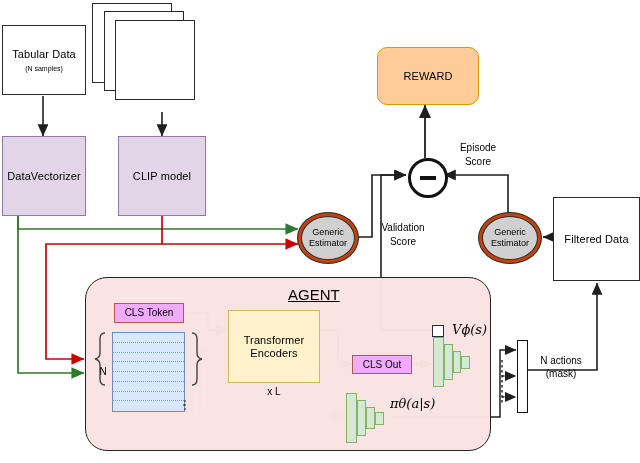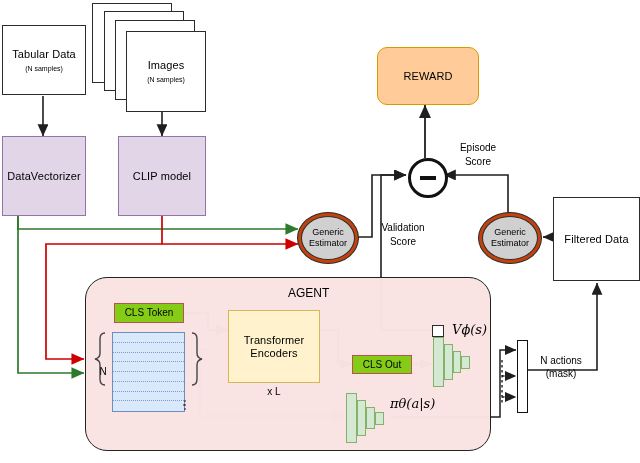--- a/index.html
+++ b/index.html
@@ -8,24 +8,24 @@
   #stage{position:absolute;left:0;top:0;width:640px;height:463px;}
   svg.layer{position:absolute;left:0;top:0;width:640px;height:463px;overflow:visible;}
   .node{position:absolute;box-sizing:border-box;display:flex;flex-direction:column;
         align-items:center;justify-content:center;text-align:center;}
   .boxline{border:1.4px solid #2b2b2b;background:#ffffff;}
   .t-main{font-size:11px;line-height:13px;letter-spacing:0.1px;}
   .t-sub{font-size:7px;line-height:9px;margin-top:3px;}
   .t-small{font-size:10px;line-height:12px;}
   .purple{background:#e1d5e7;border:1.2px solid #9673a6;}
   .orange{background:#ffcc99;border:1.6px solid #d79b00;border-radius:10px;}
-  .pinkbox{background:#84cc16;border:1.4px solid #b85450;}
+  .pinkbox{background:#f0abfc;border:1.4px solid #b85450;}
   .yellowbox{background:#ffe6cc;border:1.3px solid #d6b656;background:#fff2cc;}
   .agentbox{background:#fae3e3;border:1.8px solid #1f1f1f;border-radius:22px;opacity:.98;}
-  .agent-label{position:absolute;font-size:12px;}
+  .agent-label{position:absolute;font-size:15px;text-decoration:underline;}
   .ellipse{position:absolute;border-radius:50%;background:#c2410c;border:1.5px solid #2b2b2b;
            display:flex;align-items:center;justify-content:center;flex-direction:column;}
   .ellipse-inner{position:absolute;left:3px;top:3px;right:3px;bottom:3px;border-radius:50%;
                  border:1.4px solid #2b2b2b;background:#d0d0d0;display:flex;flex-direction:column;
                  align-items:center;justify-content:center;}
   .ell-t{font-size:9px;line-height:11px;}
   .minus{position:absolute;width:34px;height:34px;border-radius:50%;border:3px solid #111;
          background:#fff;display:flex;align-items:center;justify-content:center;}
   .minus i{display:block;width:16px;height:4px;background:#111;}
   .stackcard{position:absolute;border:1.4px solid #2b2b2b;background:#fff;box-sizing:border-box;}
@@ -103,24 +103,20 @@
   </svg>
 
   <div class="node boxline" style="left:2px;top:25px;width:84px;height:70px;">
     <div class="t-main">Tabular Data</div>
     <div class="t-sub">(N samples)</div>
   </div>
 
   <div class="stackcard" style="left:92px;top:3px;width:80px;height:80px;"></div>
   <div class="stackcard" style="left:104px;top:11px;width:80px;height:80px;"></div>
   <div class="stackcard" style="left:115px;top:20px;width:80px;height:80px;"></div>
-  <div class="node boxline" style="left:126px;top:31px;width:80px;height:81px;">
-    <div class="t-main">Images</div>
-    <div class="t-sub">(N samples)</div>
-  </div>
 
   <div class="node purple" style="left:2px;top:136px;width:84px;height:80px;">
     <div class="t-main">DataVectorizer</div>
   </div>
 
   <div class="node purple" style="left:118px;top:136px;width:88px;height:80px;">
     <div class="t-main">CLIP model</div>
   </div>
 
   <div class="ellipse" style="left:297px;top:212px;width:60px;height:50px;">

